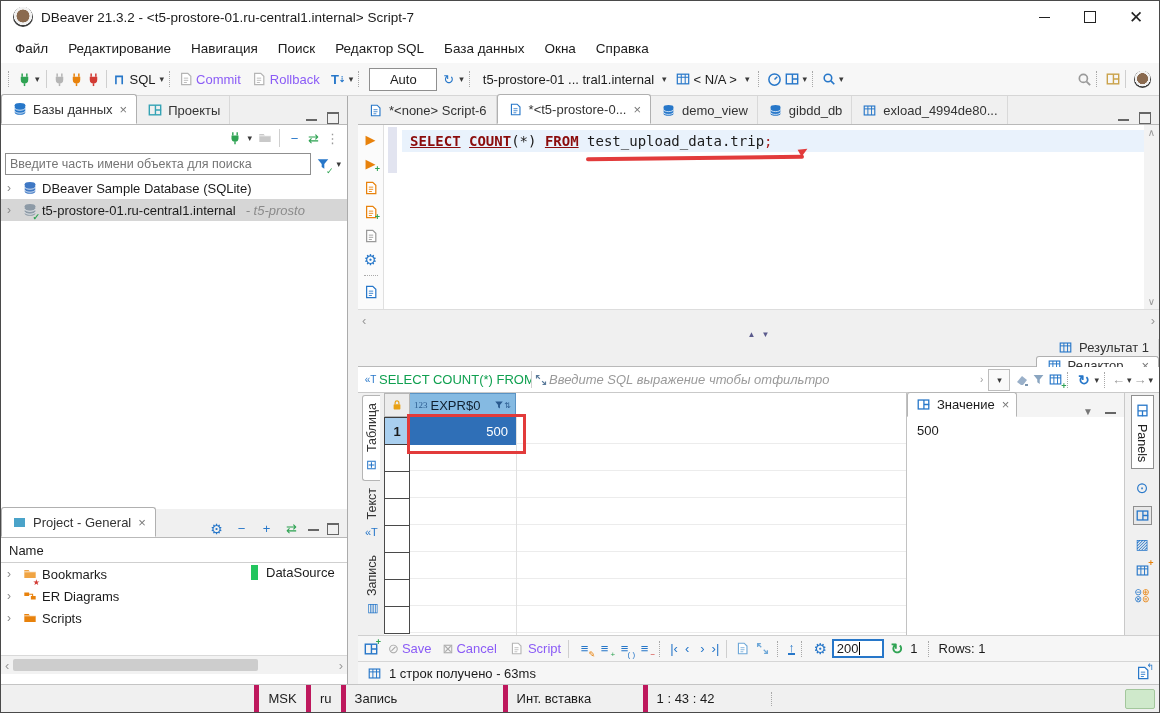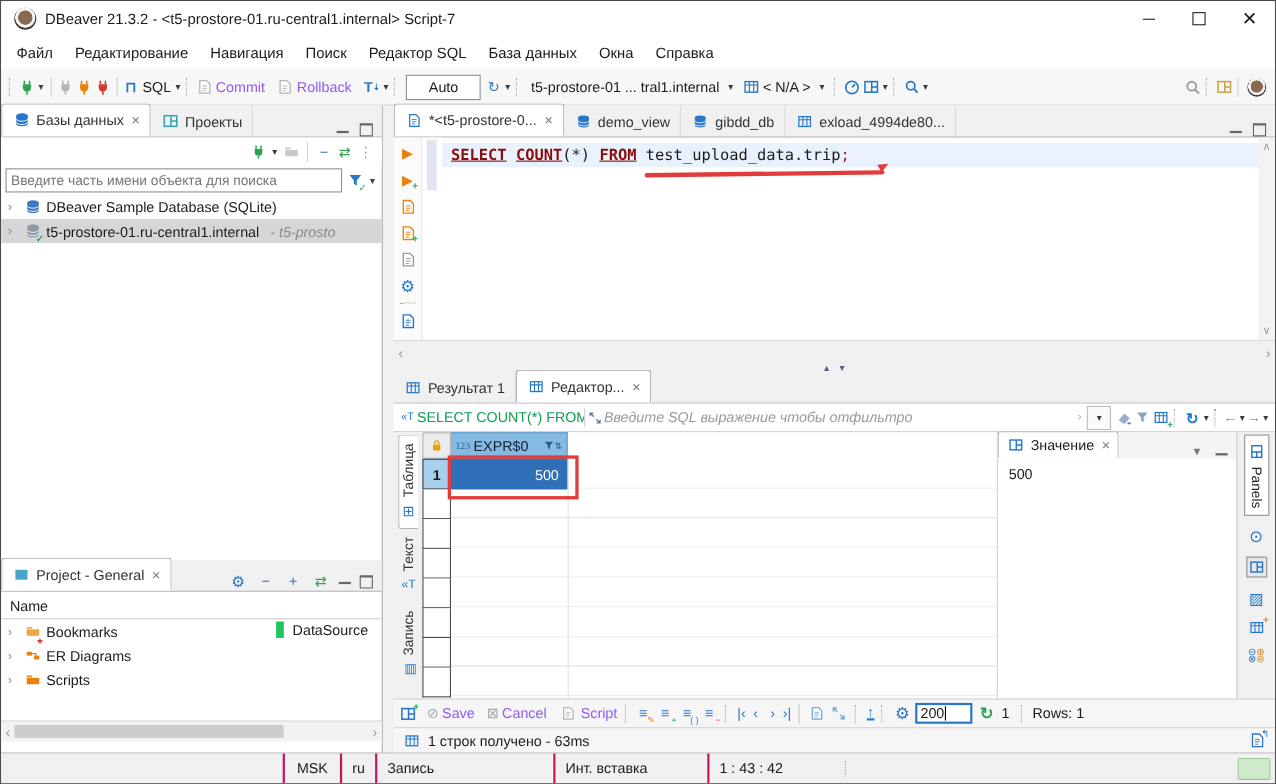--- a/index.html
+++ b/index.html
@@ -87,21 +87,21 @@
   .vptab{display:flex;align-items:center;gap:5px;background:#fff;border:1px solid #b5b5b5;border-bottom:1px solid #fff;border-radius:3px 3px 0 0;height:23px;padding:0 7px;font-size:13px;}
   .rstrip{width:35px;background:#f0f0f0;border-left:1px solid #c9c9c9;display:flex;flex-direction:column;align-items:center;box-sizing:border-box;}
   .panels-tab{writing-mode:vertical-rl;display:flex;align-items:center;gap:5px;background:#fff;border:1px solid #8f8f8f;padding:6px 2px;margin-top:2px;font-size:12.5px;color:#222;}
   .rs-ic{margin-top:10px;}
   .restools{left:0;top:539px;width:801px;height:26px;background:#f6f6f6;border-top:1px solid #cfcfcf;display:flex;align-items:center;padding:0 4px;box-sizing:border-box;gap:3px;}
   .fetchbox{width:52px;height:19px;border:2px solid #2777c9;background:#fff;display:flex;align-items:center;padding:0 3px;font-size:13px;box-sizing:border-box;}
   .caret{width:1px;height:13px;background:#000;margin-left:1px;}
   .statusline{left:0;top:565px;width:801px;height:23px;background:#f6f6f6;border-top:1px solid #d6d6d6;display:flex;align-items:center;padding:0 8px;gap:6px;box-sizing:border-box;}
   
   .statusbar{left:0;top:683px;width:100%;height:28px;background:#f0f0f0;border-top:1px solid #c4c4c4;display:flex;align-items:stretch;box-sizing:border-box;font-size:13px;}
-  .sb-cell{display:flex;align-items:center;border-right:2px solid #be185d;padding:0 9px;box-sizing:border-box;}
+  .sb-cell{display:flex;align-items:center;border-right:5px solid #be185d;padding:0 9px;box-sizing:border-box;}
   .heap{width:28px;height:18px;align-self:center;margin-right:4px;background:#cfe9cb;border:1px solid #a3c79c;border-radius:2px;}
   .lbl-dis{color:#8b5cf6;}
 </style>
 </head>
 <body>
 
 <svg width="0" height="0" style="position:absolute">
   <symbol id="s-db" viewBox="0 0 16 16">
     <ellipse cx="8" cy="3.6" rx="6" ry="2.4" fill="currentColor"></ellipse>
     <path d="M2 3.6v8.6c0 1.3 2.7 2.4 6 2.4s6-1.1 6-2.4V3.6" fill="currentColor"></path>
@@ -400,20 +400,28 @@
     <div class="abs hscroll" style="left:0;top:559px;width:346px;">
       <span class="sarr">‹</span>
       <span class="thumb" style="width:245px;"></span>
       <span class="sarr" style="margin-left:auto;">›</span>
     </div>
   </div>
 
   <div class="abs rightcol">
 
     <div class="tabbar">
+      <span class="tab">
+        <span class="ic">
+            <svg width="13" height="13" color="#2777c9">
+              <use href="#s-page"></use>
+            </svg>
+          </span>
+        <span>*&lt;none&gt; Script-6</span>
+      </span>
       <span class="tab active">
         <span class="ic">
             <svg width="13" height="13" color="#2777c9">
               <use href="#s-page"></use>
             </svg>
           </span>
         <span>*&lt;t5-prostore-0...</span>
         <span class="tclose">×</span>
       </span>
       <span class="tab">
@@ -501,21 +509,21 @@
     <div class="abs edhscroll">
       <span class="sarr">‹</span>
       <span class="sarr">›</span>
     </div>
     <div class="abs sash">
       <span>▲</span>
       <span>▼</span>
     </div>
 
     <div class="abs restabs">
-      <div class="tabbar" style="height:28px;">
+      <div class="tabbar" style="height:28px;flex-direction:column;">
         <span class="tab">
           <span class="ic">
               <svg width="13" height="13" color="#2777c9">
                 <use href="#s-table"></use>
               </svg>
             </span>
           <span>Результат 1</span>
         </span>
         <span class="tab active">
           <span class="ic">

